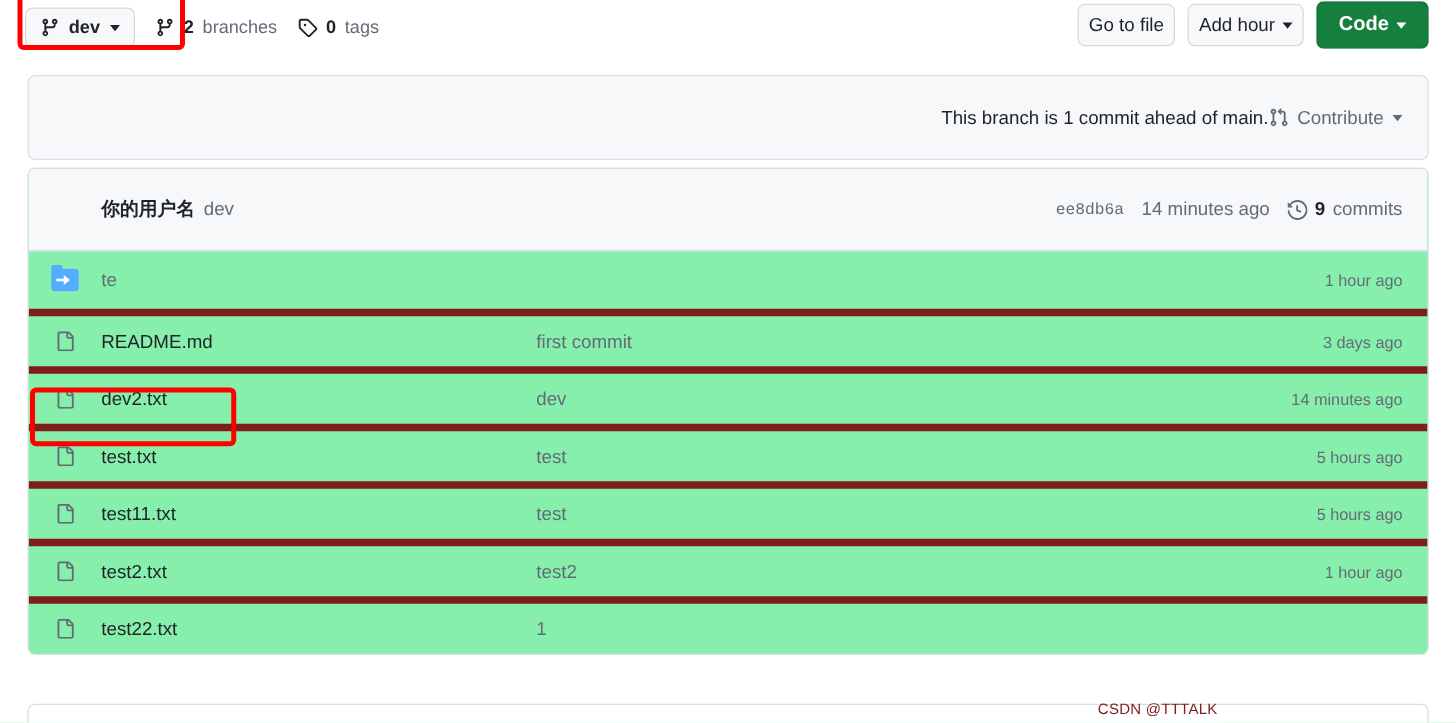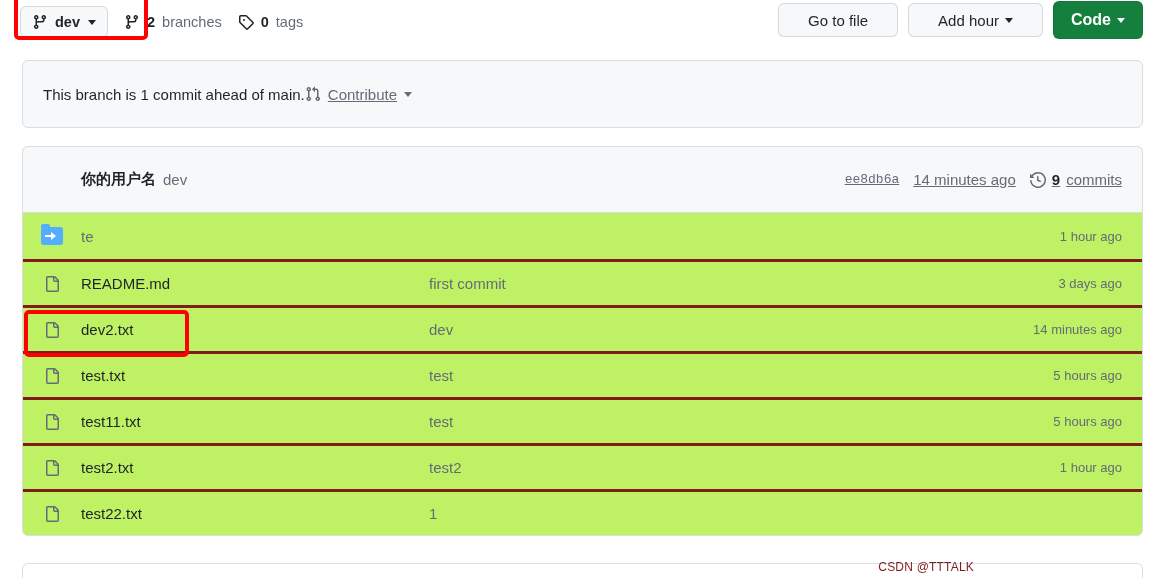--- a/index.html
+++ b/index.html
@@ -65,21 +65,21 @@
     white-space: nowrap;
   }
   .meta-link b { color: #1f2328; font-weight: bold; }
 
   .btn {
     display: inline-flex;
     align-items: center;
     justify-content: center;
     gap: 6px;
     height: 34px;
-    padding: 0 29px;
+    padding: 0 8px;
     font-size: 15px;
     border-radius: 6px;
     border: 1px solid rgba(31,35,40,0.15);
     background: #f6f8fa;
     color: #1f2328;
     cursor: pointer;
     white-space: nowrap;
   }
   .btn-code {
     background: #15803d;
@@ -102,42 +102,41 @@
   
   .notice {
     position: absolute;
     left: 22px; top: 60px;
     width: 1121px; height: 68px;
     background: #f6f8fa;
     border: 1px solid #d8dee4;
     border-radius: 6px;
     display: flex;
     align-items: center;
-    justify-content: flex-start;
+    justify-content: flex-end;
     padding: 0 20px;
   }
   .notice-text { font-size: 15px; color: #1f2328; }
   .contribute {
     display: inline-flex;
     align-items: center;
     gap: 7px;
     font-size: 15px;
     color: #636c76;
     cursor: pointer;
-    text-decoration: underline;
   }
 
   
   .filepanel {
     position: absolute;
-    left: 22px; top: 146px;
+    left: 22px; top: 134px;
     width: 1121px;
     border: 1px solid #d8dee4;
     border-radius: 6px;
-    background: #bef264;
+    background: #86efac;
     overflow: hidden;
   }
 
   .commit-header {
     height: 66px;
     background: #f6f8fa;
     border-bottom: 1px solid #d8dee4;
     display: flex;
     align-items: center;
     padding: 0 20px 0 58px;
@@ -150,41 +149,40 @@
   }
   .commit-msg { font-size: 15px; color: #636c76; }
   .commit-right {
     margin-left: auto;
     display: flex;
     align-items: center;
     gap: 14px;
     color: #636c76;
     font-size: 15px;
     white-space: nowrap;
-    text-decoration: underline;
   }
   .commit-sha {
     font-family: "Liberation Mono", monospace;
     font-size: 13px;
     color: #636c76;
   }
   .commits-count {
     display: inline-flex;
     align-items: center;
     gap: 6px;
     color: #636c76;
     cursor: pointer;
   }
   .commits-count b { color: #1f2328; font-weight: bold; }
 
   .file-row {
     height: 46px;
     display: flex;
     align-items: center;
-    border-top: 3px solid #7f1d1d;
+    border-top: 6px solid #7f1d1d;
     padding: 0 20px 0 0;
   }
   .file-row:first-of-type { border-top: none; }
   .cell-icon {
     width: 58px;
     display: flex;
     align-items: center;
     justify-content: center;
     flex: 0 0 58px;
   }

